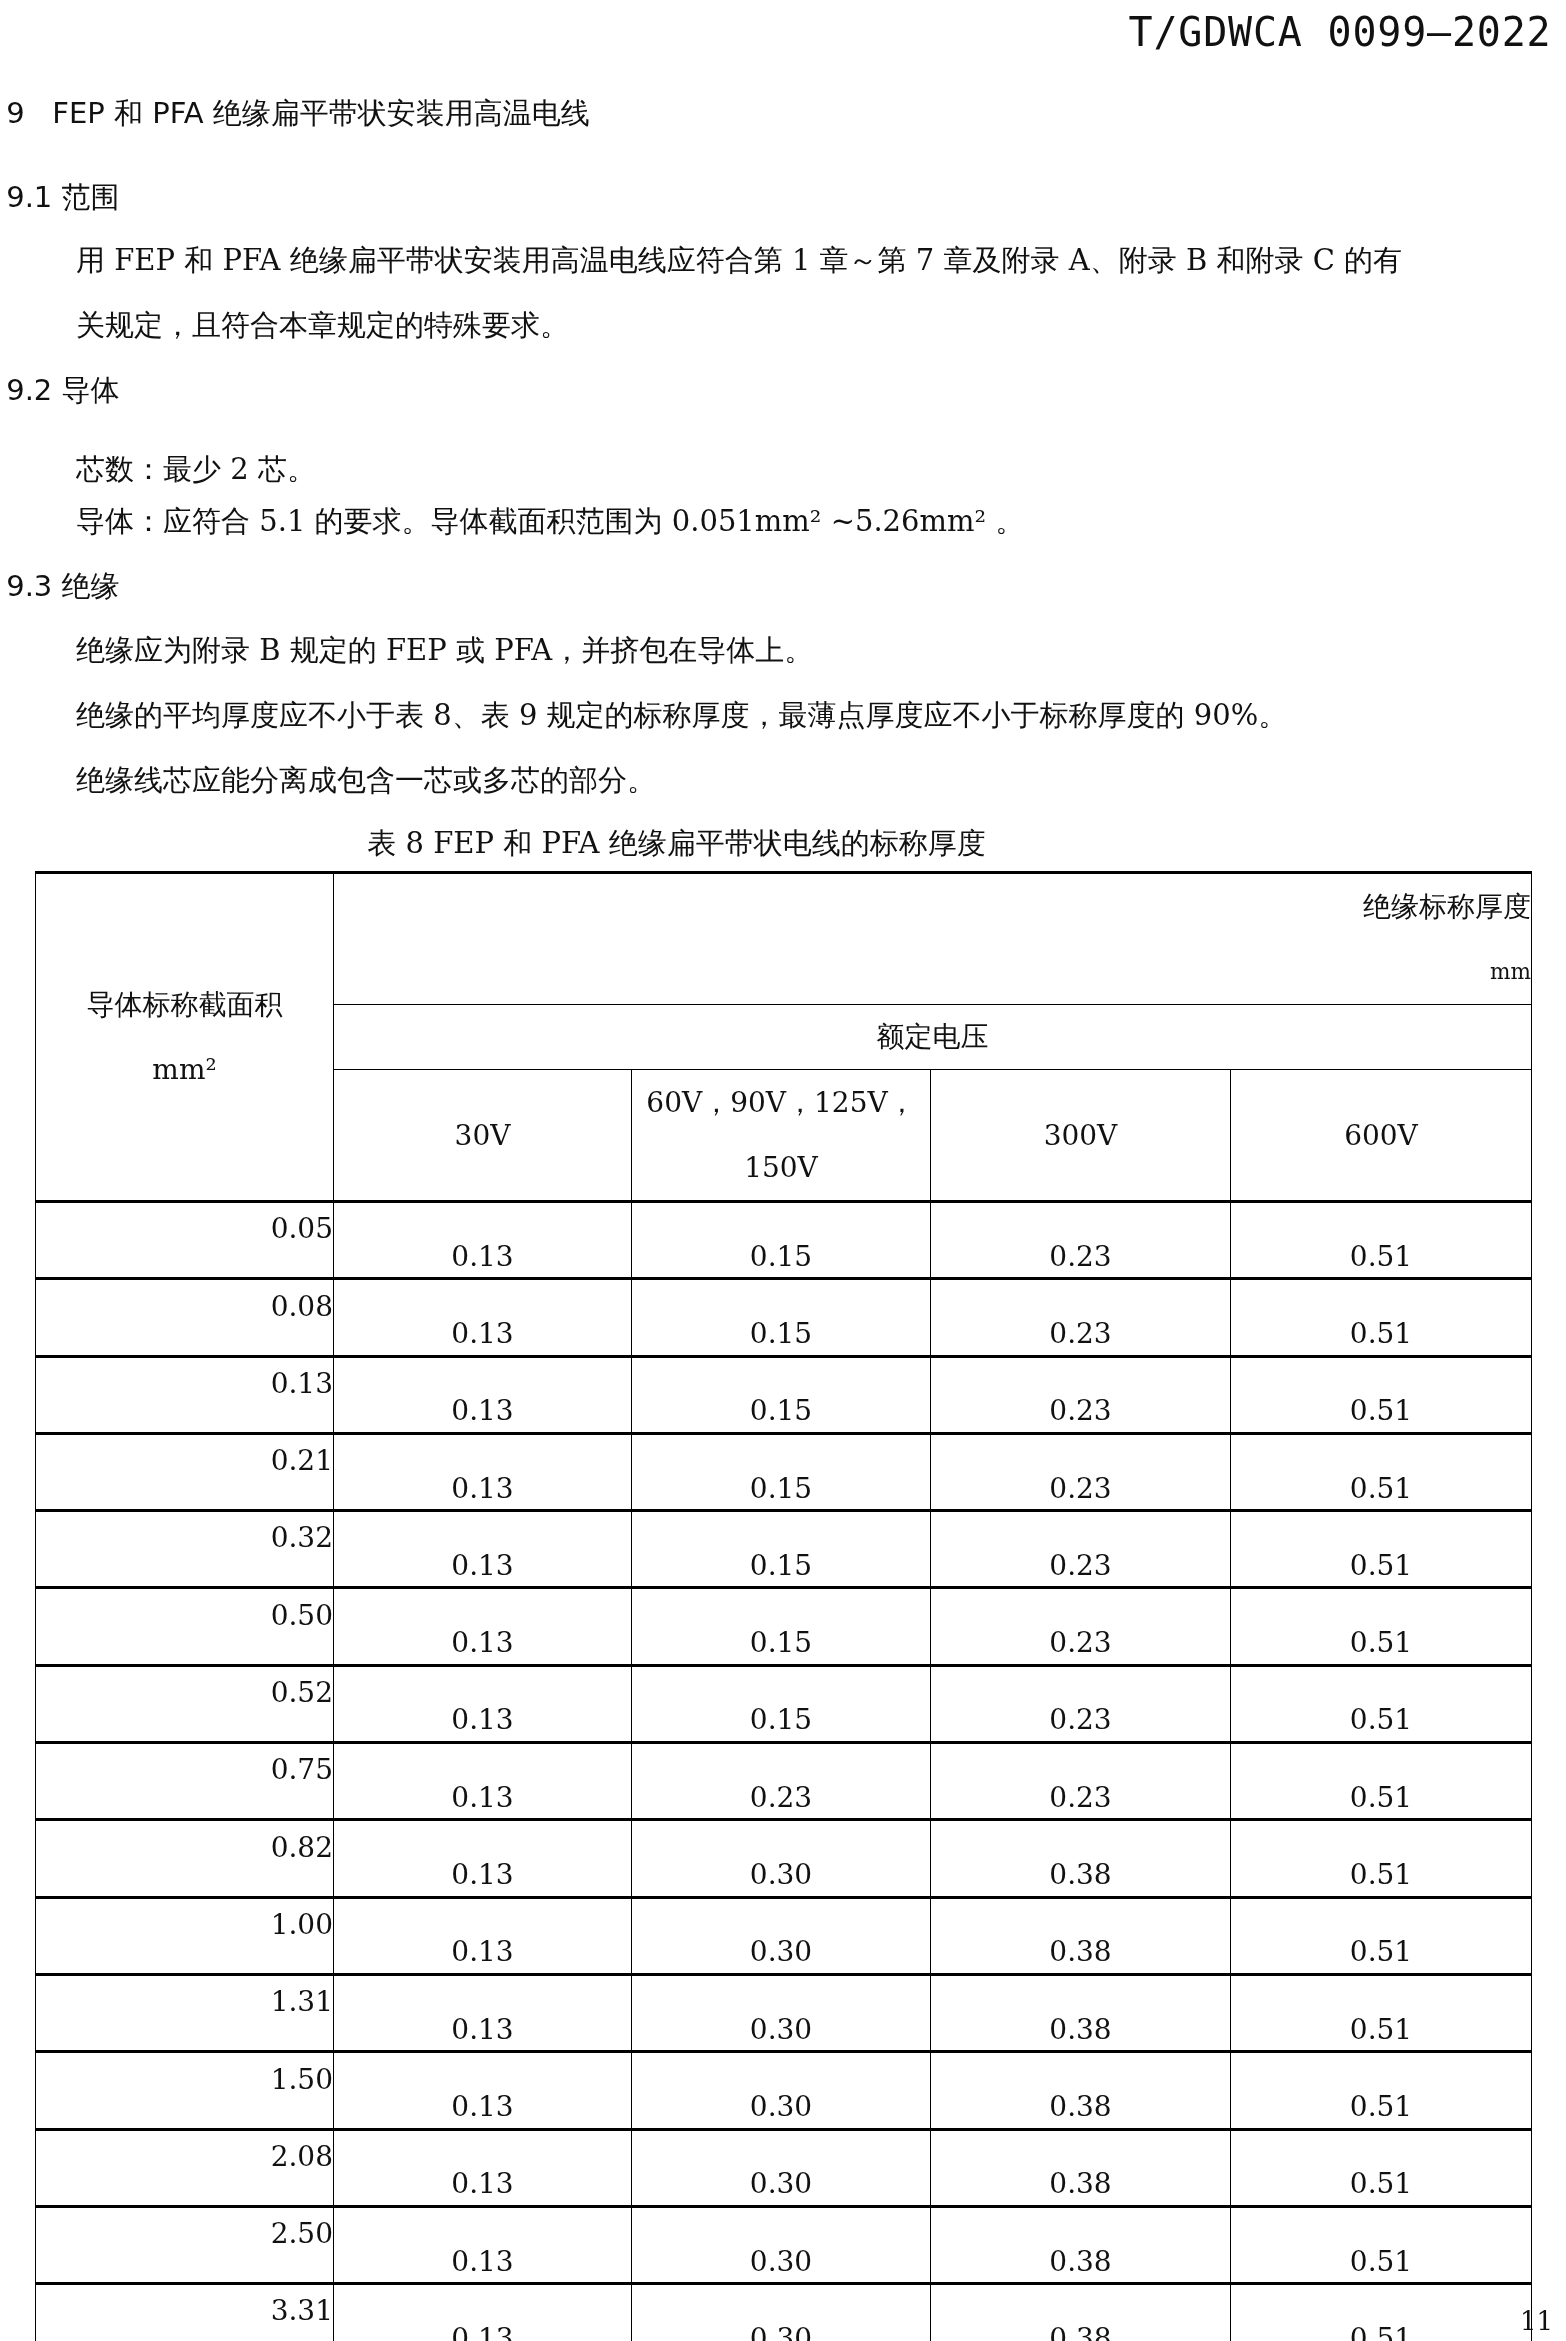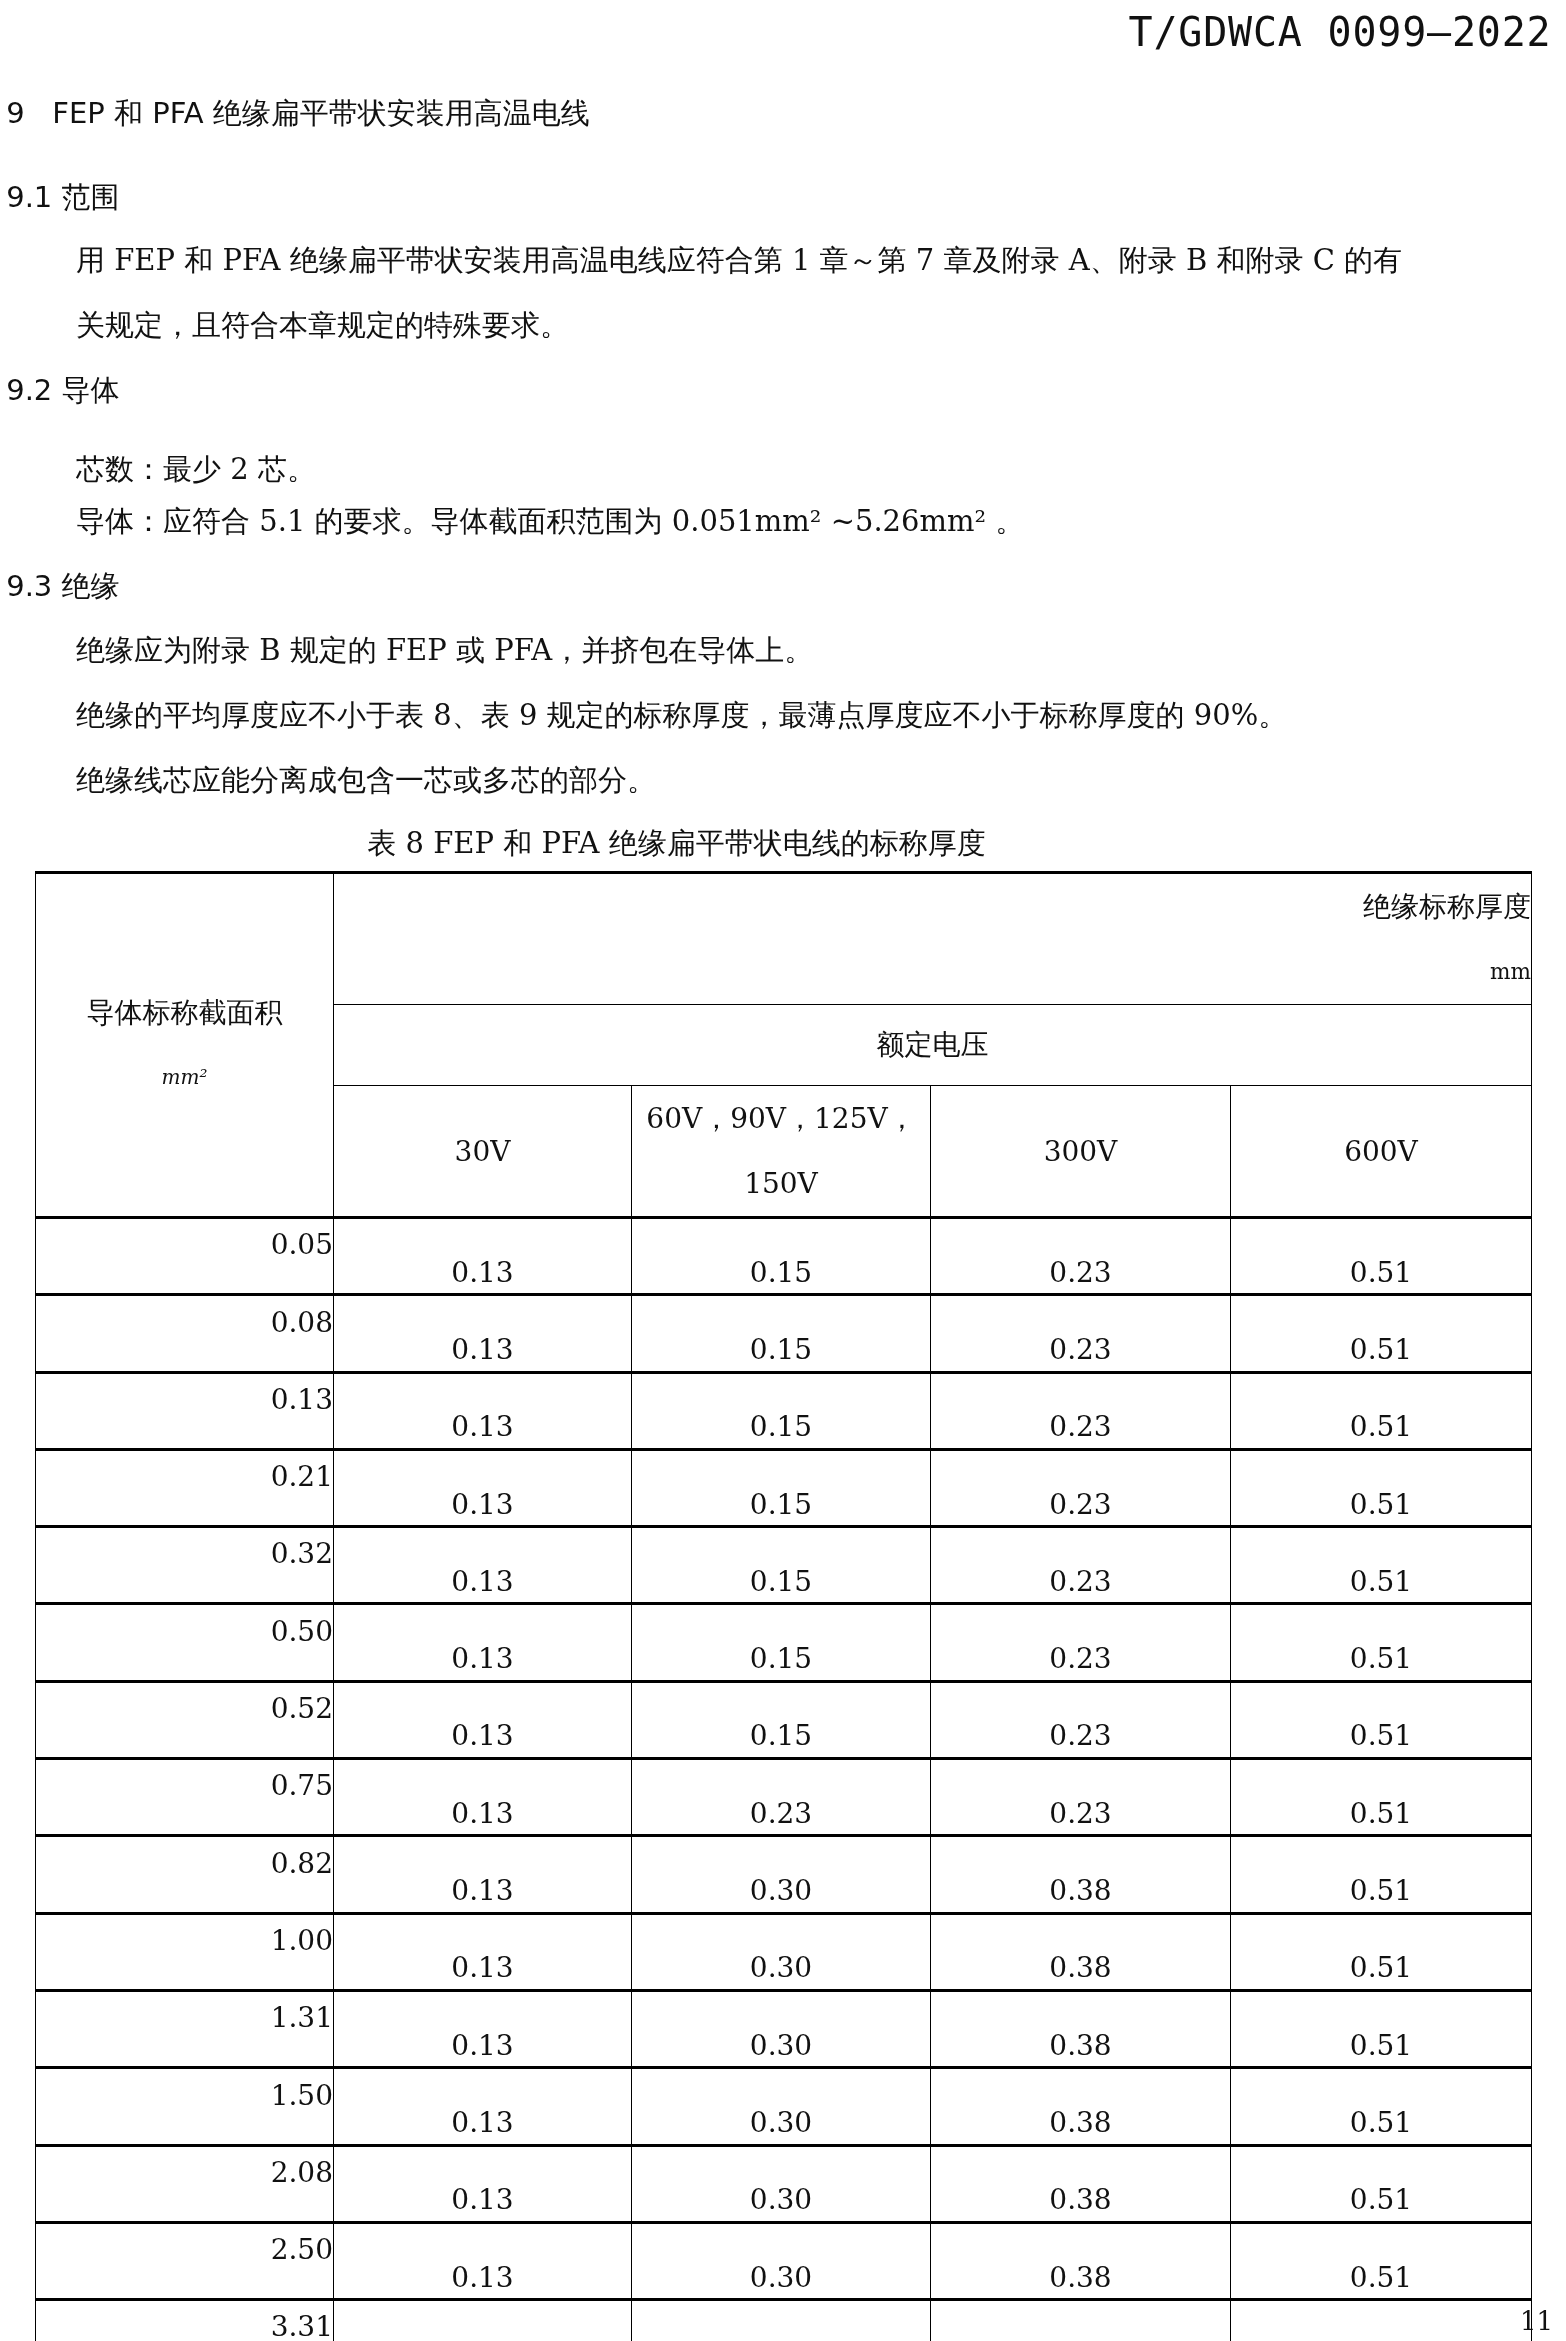--- a/index.html
+++ b/index.html
@@ -11,21 +11,21 @@
   .h2 { left:6.2px; font-family:"DejaVu Sans","Liberation Sans",sans-serif; font-size:29px; }
   .p { left:76px; font-size:29px; }
   .caption { left:0; width:1353px; text-align:center; top:824px; font-size:29px; }
   table.t { position:absolute; left:35px; top:871px; width:1497px; border-collapse:collapse; table-layout:fixed; }
   table.t td { border:1.5px solid #000; text-align:center; font-size:28px; padding:0; }
   table.t tr.data td { height:65px; border-top:3.1px solid #000; }
   table.t tr.data td.size { vertical-align:top; padding-top:9.3px;text-align:right; }
   table.t tr.data td.val { vertical-align:bottom; padding-bottom:4.6px; }
   table.t tr:last-child td { border-bottom:3.9px solid #000; }
   .hdr-top { height:128px; }
-  .hdr-mid { height:81px; }
+  .hdr-mid { height:65px; }
   .hdr-volt { height:128px; }
   .stack { line-height:65px; }
   .pageno { right:14px; bottom:6.2px; font-size:26px; }
 </style>
 </head>
 <body>
 
 <div class="abs doc-code">T/GDWCA 0099—2022</div>
 
 <div class="abs h1">
@@ -58,21 +58,21 @@
     <col style="width:298px">
       <col style="width:298px">
       <col style="width:299px">
       <col style="width:300px">
       <col style="width:301px">
   </colgroup>
   <tbody>
       <tr class="hdr-top">
     <td rowspan="3" style="border-top:3.1px solid #000;">
       <div class="stack">导体标称截面积</div>
-      <div class="stack" style="font-size:20px;font-style:italic;">mm²</div>
+      <div class="stack" style="font-size:28px;">mm²</div>
     </td>
     <td colspan="4" style="border-top:3.1px solid #000;text-align:right;">
       <div class="stack">绝缘标称厚度</div>
       <div class="stack" style="font-size:21.6px;">mm</div>
     </td>
   </tr>
   <tr class="hdr-mid">
     <td colspan="4">额定电压</td>
   </tr>
   <tr class="hdr-volt">

